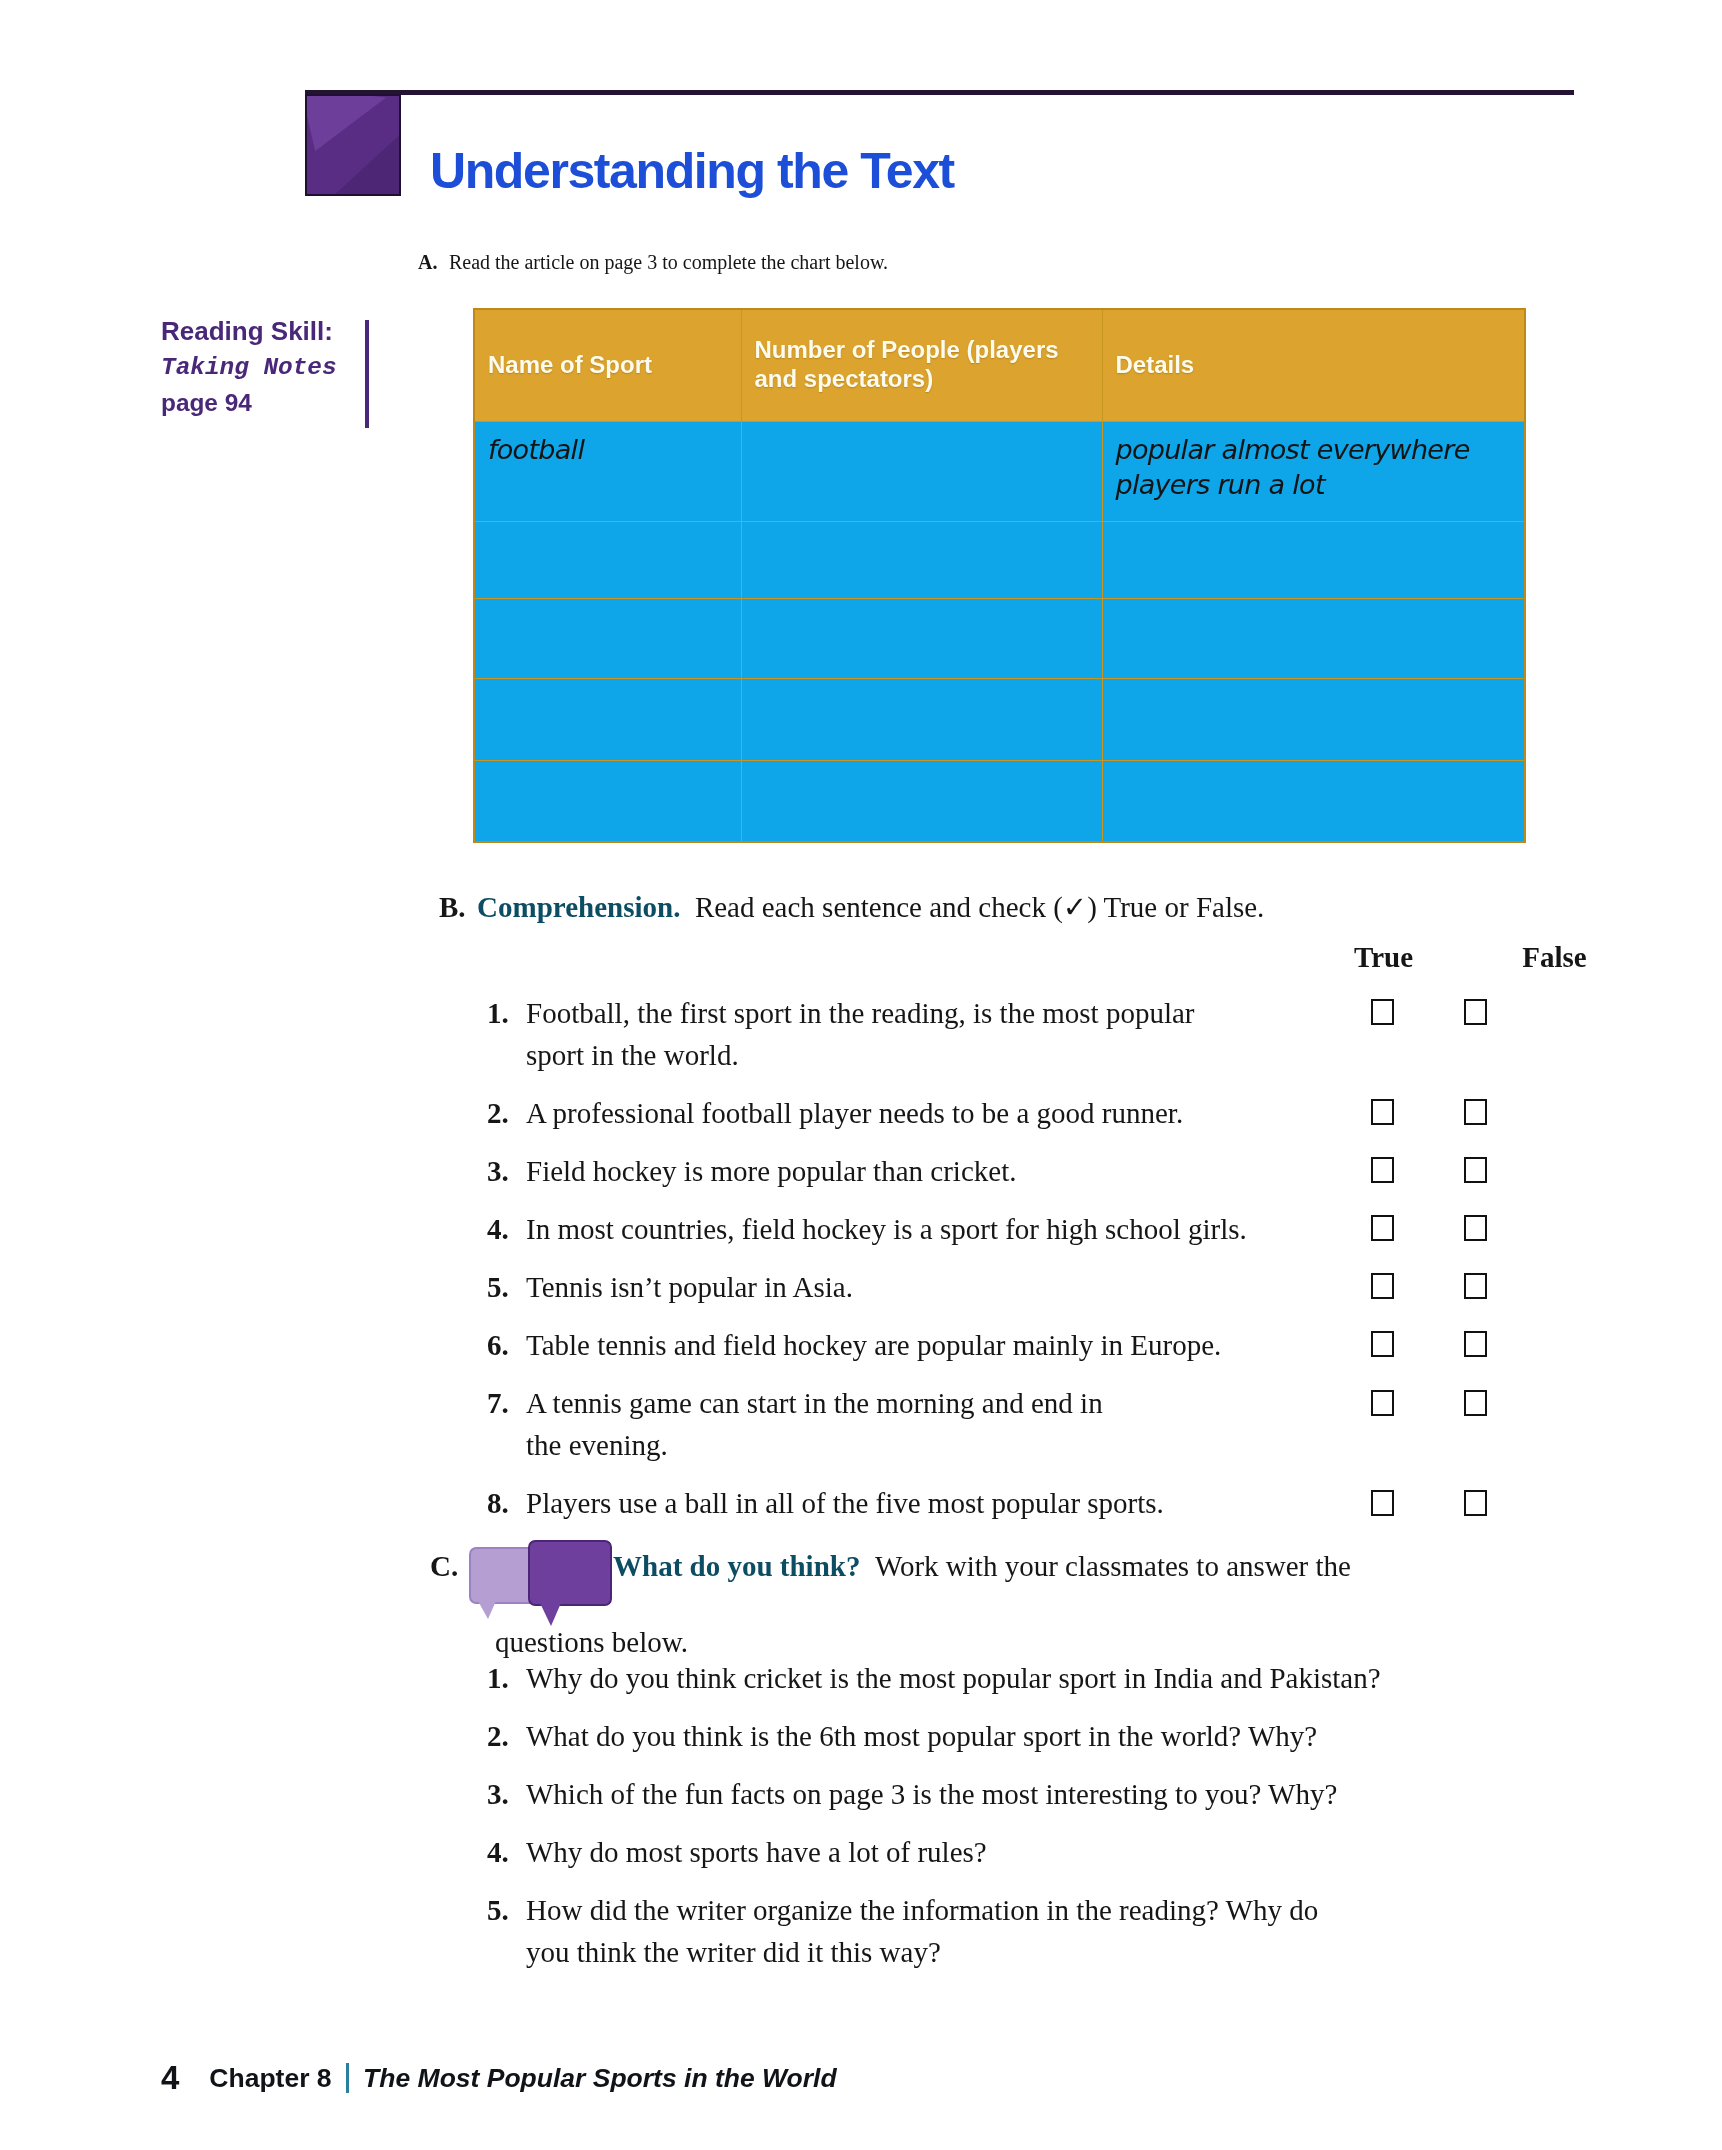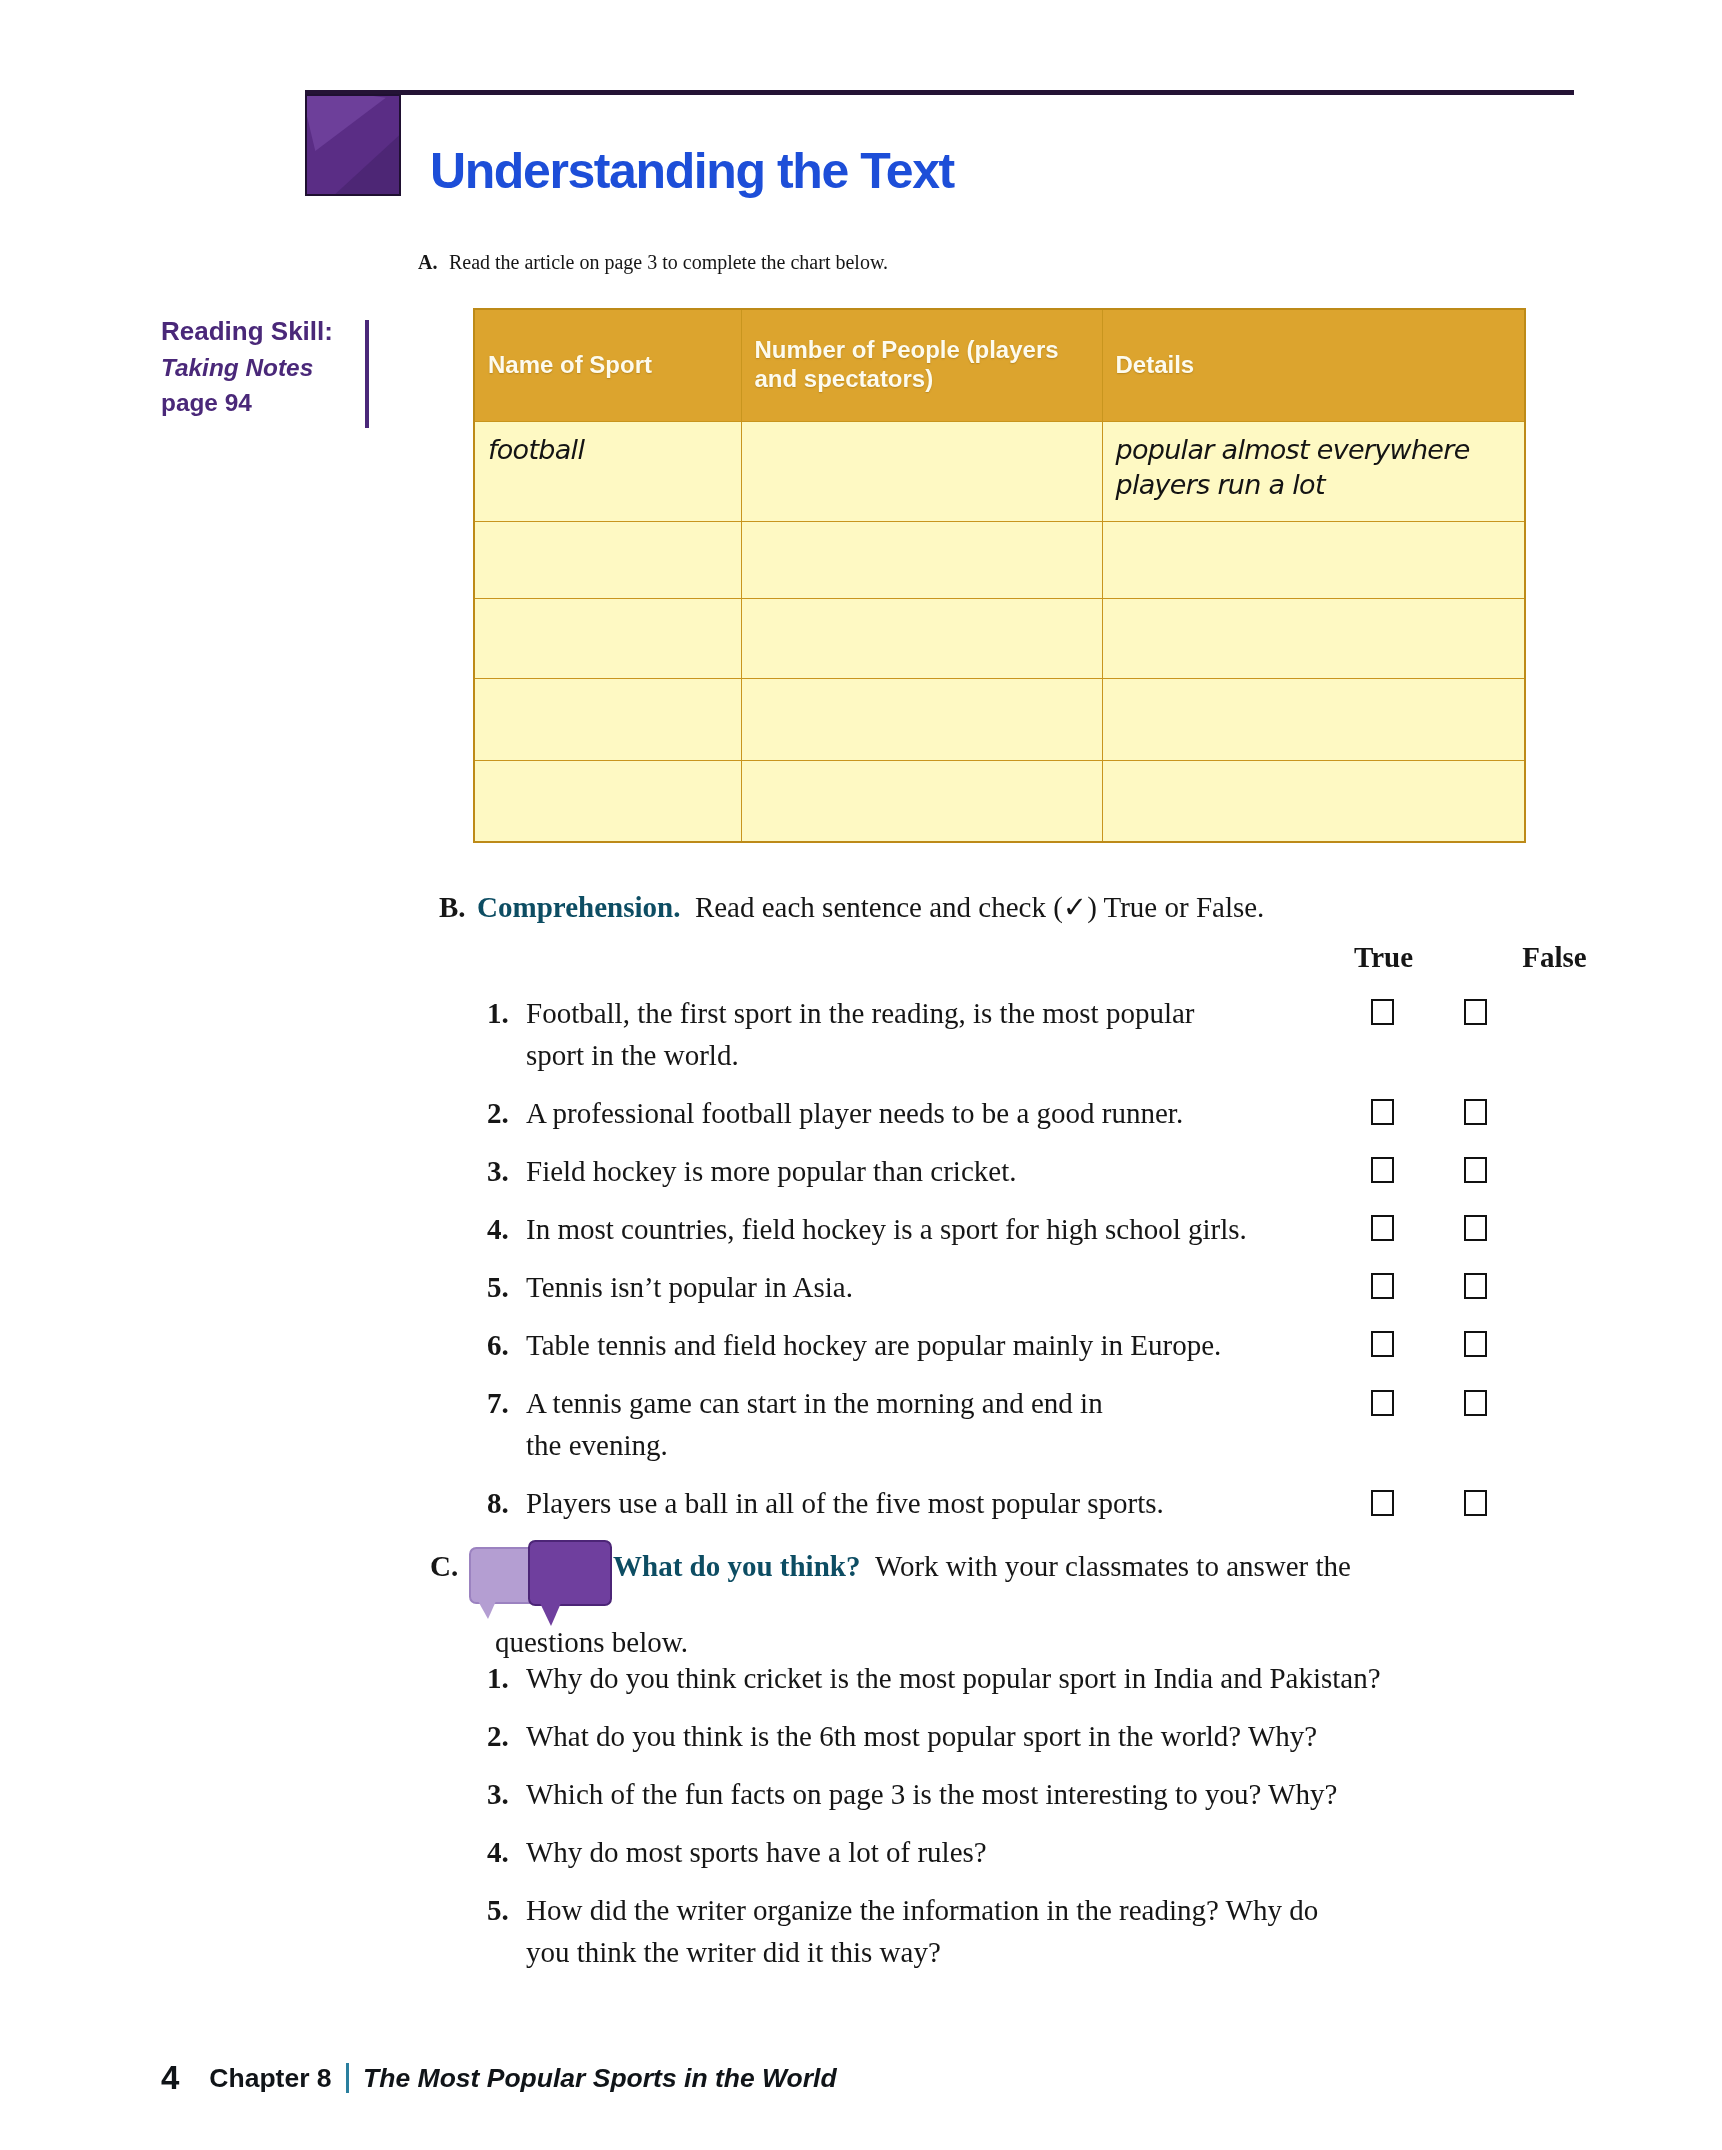--- a/index.html
+++ b/index.html
@@ -15,37 +15,37 @@
     background:#6d3f9a;clip-path:polygon(0 0,100% 18%,18% 100%);}
   .header-block .facet2{position:absolute;right:-13px;bottom:-8.6px;width:86px;height:79px;
     background:#4a2470;clip-path:polygon(100% 0,100% 100%,0 100%);opacity:.8;}
   .page-title{position:absolute;left:430px;top:108px;
     font-family:"Liberation Sans", sans-serif;font-weight:700;font-size:50px;
     letter-spacing:-1.4px;color:#1d4ed8;}
   
   .reading-skill{position:absolute;left:161px;top:315px;width:195px;
     font-family:"Liberation Sans", sans-serif;color:#4a2879;line-height:1.25;}
   .reading-skill .rs-title{font-size:26px;font-weight:700;}
-  .reading-skill .rs-skill{font-size:24.4px;font-weight:700;font-style:italic;margin-top:5.7px;}
+  .reading-skill .rs-skill{font-size:24.4px;font-weight:700;font-style:italic;margin-top:5.7px;font-family:Liberation Mono, monospace;}
   .reading-skill .rs-page{font-size:24.4px;font-weight:700;margin-top:4.3px;}
   .rs-rule{position:absolute;left:365px;top:320px;width:4.3px;height:108px;background:#4a2879;}
   
   .section-a{position:absolute;left:418px;top:251px;font-size:20px;}
   .sec-letter{font-weight:700;margin-right:11.5px;}
   
   .chart-table{position:absolute;left:473px;top:308px;width:1051px;
     border-collapse:collapse;table-layout:fixed;
     border:2.9px solid #bd8a18;}
   .chart-table th{
     background:#dca42e;color:#fdfbee;font-family:"Liberation Sans", sans-serif;
     font-weight:700;font-size:24px;text-align:left;vertical-align:middle;
     padding:7.2px 11.5px 7.2px 13px;border:1.4px solid #c8951e;line-height:1.2;
     text-shadow:0 0.7px 1.4px rgba(120,80,0,.35);}
   .chart-table td{
-    background:#fef9c3;border:1.4px solid #c8951e;vertical-align:top;
+    background:#0ea5e9;border:1.4px solid #c8951e;vertical-align:top;
     padding:10px 11.5px 4.3px 13px;}
   .chart-table tr.hdr{height:112px;}
   .chart-table tr.r1{height:100px;}
   .chart-table tr.r2{height:77px;}
   .chart-table tr.r3{height:80px;}
   .chart-table tr.r4{height:82px;}
   .chart-table tr.r5{height:82px;}
   .handwriting{font-family:"DejaVu Sans", sans-serif;font-style:italic;
     font-size:27px;color:#141414;line-height:1.3;white-space:pre-line;letter-spacing:-0.7px;}
   

